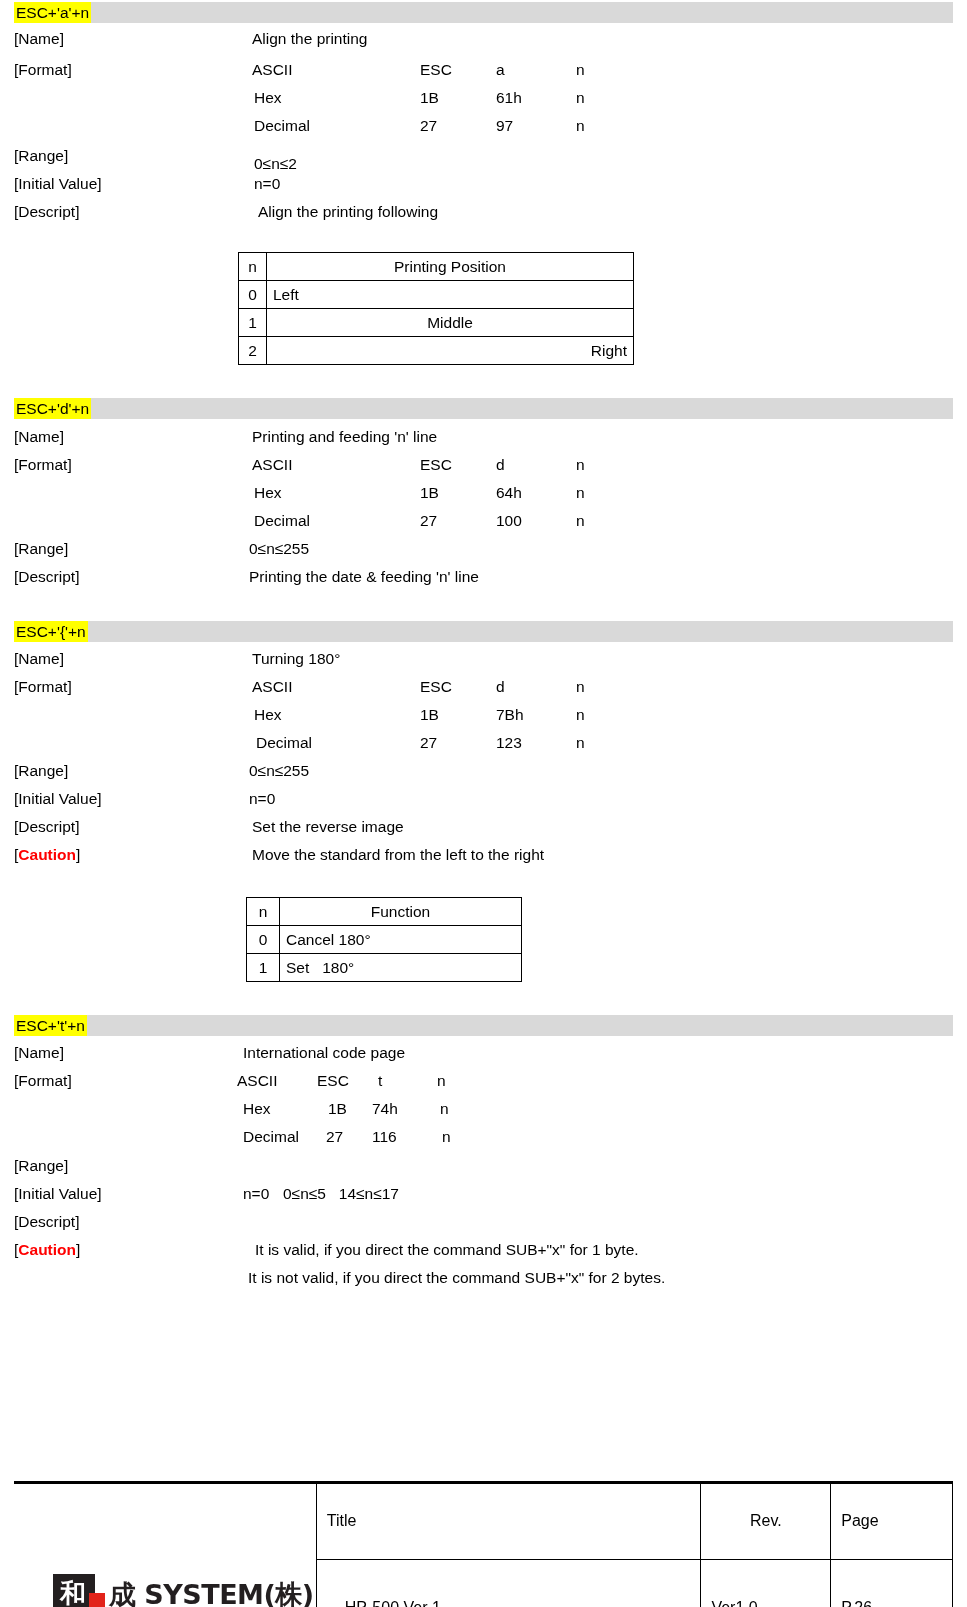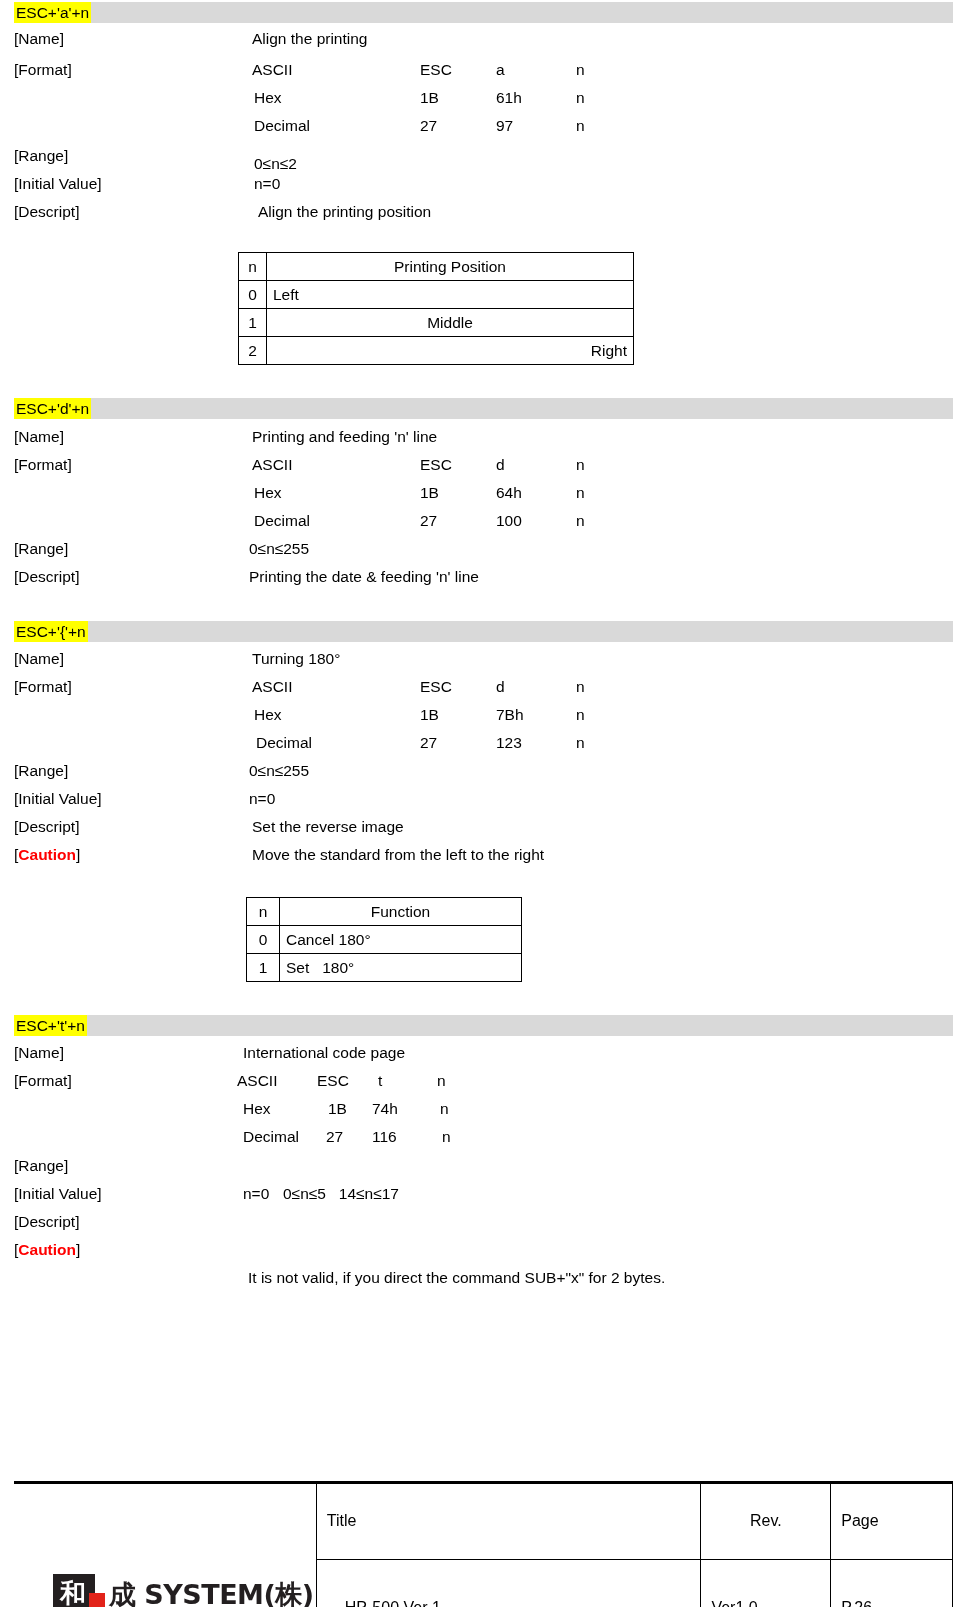--- a/index.html
+++ b/index.html
@@ -187,21 +187,21 @@
   <div class="val" style="top:116px; left:496px;">97</div>
   <div class="val" style="top:116px; left:576px;">n</div>
 
   <div class="label" style="top:146px;">[Range]</div>
   <div class="val" style="top:146px; left:254px;margin-top:8px;">0≤n≤2</div>
 
   <div class="label" style="top:174px;">[Initial Value]</div>
   <div class="val" style="top:174px; left:254px;">n=0</div>
 
   <div class="label" style="top:202px;">[Descript]</div>
-  <div class="val" style="top:202px; left:258px;">Align the printing position</div>
+  <div class="val" style="top:202px; left:258px;">Align the printing following</div>
 
   <table class="dtable" style="left:238px; top:252px; width:395px;">
     <colgroup>
         <col style="width:28px;">
         <col style="width:367px;">
       </colgroup>
     <tbody>
       <tr>
         <td class="ta-c">n</td>
         <td class="ta-c">Printing Position</td>
@@ -331,20 +331,21 @@
 
   <div class="label" style="top:1156px;">[Range]</div>
   <div class="val" style="top:1184px; left:243px;margin-left:40px;">0≤n≤5   14≤n≤17</div>
 
   <div class="label" style="top:1184px;">[Initial Value]</div>
   <div class="val" style="top:1184px; left:243px;">n=0</div>
 
   <div class="label" style="top:1212px;">[Descript]</div>
 
   <div class="label" style="top:1240px;">[<span class="caution-word">Caution</span>]</div>
+  <div class="val" style="top:1240px; left:255px;">It is valid, if you direct the command SUB+"x" for 1 byte.</div>
 
   <div class="val" style="top:1268px; left:248px;">It is not valid, if you direct the command SUB+"x" for 2 bytes.</div>
 
   <div class="footer-wrap">
     <table class="footer-table">
       <tbody>
         <tr>
           <td class="logo-cell" rowspan="2">
             <div class="logo">
               <div class="logo-main">

